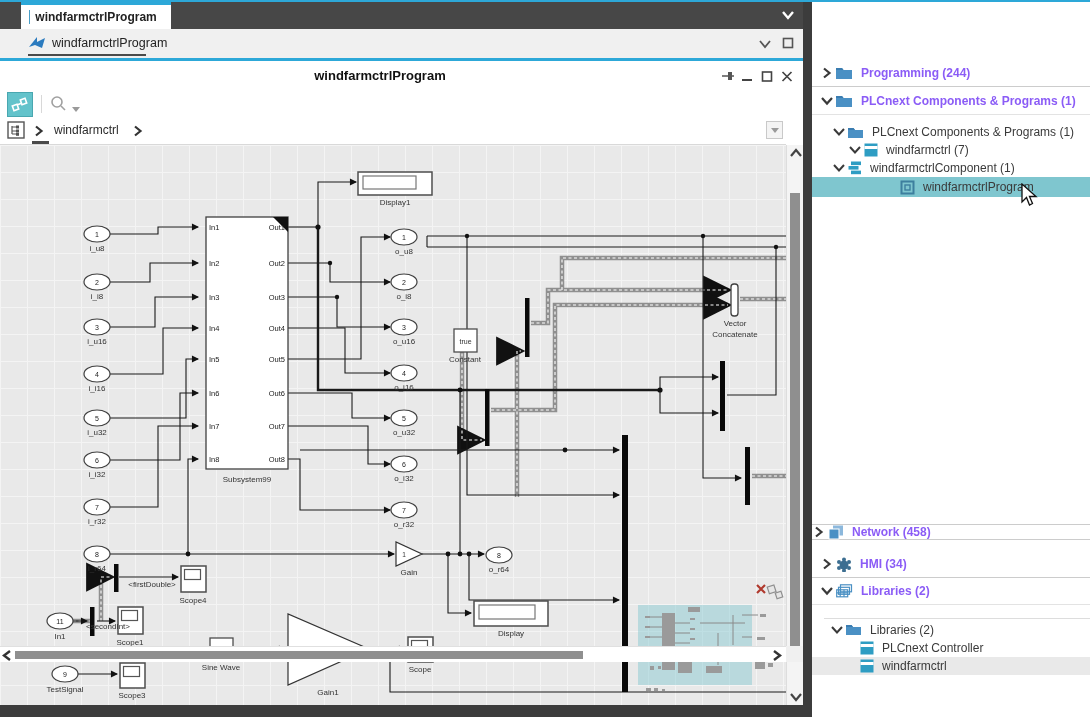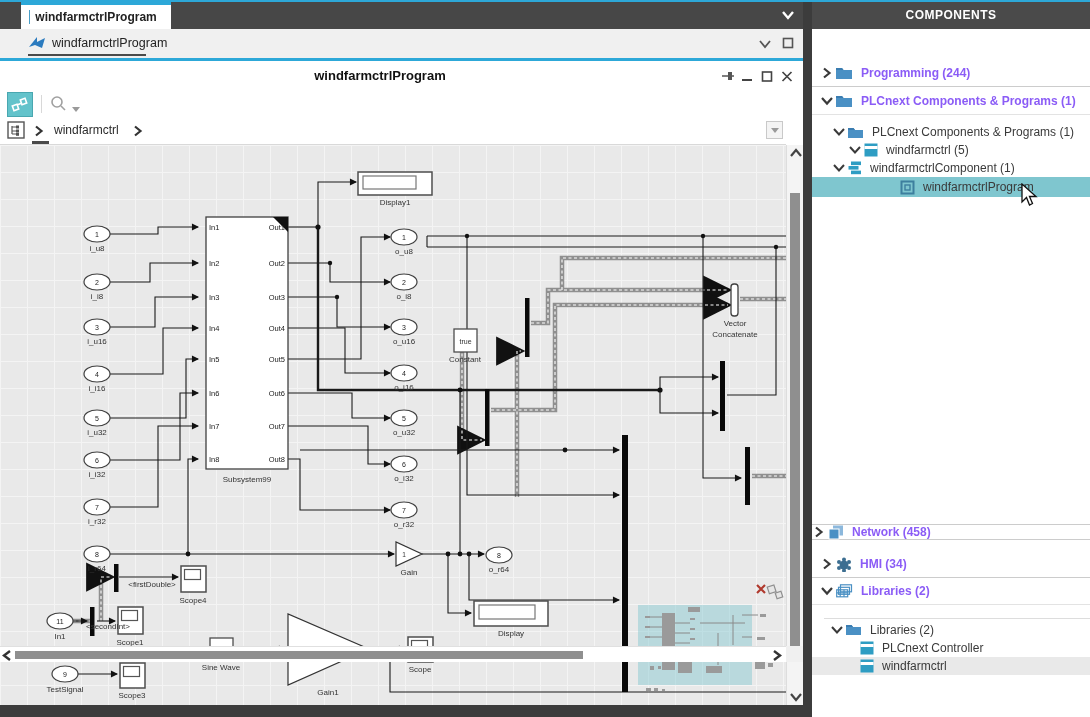--- a/index.html
+++ b/index.html
@@ -522,21 +522,20 @@
       </svg>
       <div class="hthumb"></div>
       <svg class="abs" style="left:772px;top:3px" width="10" height="11">
         <path d="M2 1 L8 5.5 L2 10" stroke="#333" stroke-width="2.4" fill="none"></path>
       </svg>
     </div>
     <div class="abs" id="hcorner"></div>
   </div>
 
   <div class="abs" id="panel">
-    <div class="abs" id="phead">COMPONENTS</div>
 
     <div class="abs" id="ptools">
       <svg class="abs" style="left:10px;top:7px" width="17" height="17">
         <g stroke="#4a4a4a" stroke-width="1.5" fill="none">
           <path d="M10 6 L15 1 M15 1 H10.5 M15 1 V5.5"></path>
           <path d="M6 10 L1 15 M1 15 H5.5 M1 15 V10.5"></path>
           <path d="M6 6 L1 1 M1 1 H5.5 M1 1 V5.5"></path>
           <path d="M10 10 L15 15 M15 15 H10.5 M15 15 V10.5"></path>
         </g>
       </svg>
@@ -596,21 +595,21 @@
       </div>
 
       <div class="row" style="top:81px;height:18px;padding-left:36px">
         <svg class="chev" width="16" height="12">
           <path d="M2 3 L7 8.5 L12 3" stroke="#3a3a3a" stroke-width="2" fill="none"></path>
           </svg>
         <svg class="ic" width="14" height="14">
           <rect x="0.5" y="0.5" width="13" height="13" fill="#2e9dc3"></rect>
             <rect x="0.5" y="3" width="13" height="3" fill="#fff"></rect>
           </svg>
-        <span class="lbl">windfarmctrl (5)</span>
+        <span class="lbl">windfarmctrl (7)</span>
       </div>
 
       <div class="row" style="top:99px;height:18px;padding-left:20px">
         <svg class="chev" width="16" height="12">
           <path d="M2 3 L7 8.5 L12 3" stroke="#3a3a3a" stroke-width="2" fill="none"></path>
           </svg>
         <svg class="ic" width="14" height="14">
           <rect x="3" y="0.5" width="10" height="3.6" fill="#2e9dc3"></rect>
             <rect x="0.5" y="5" width="10" height="3.6" fill="#2e9dc3"></rect>
             <rect x="3" y="9.6" width="10" height="3.6" fill="#2e9dc3"></rect>

